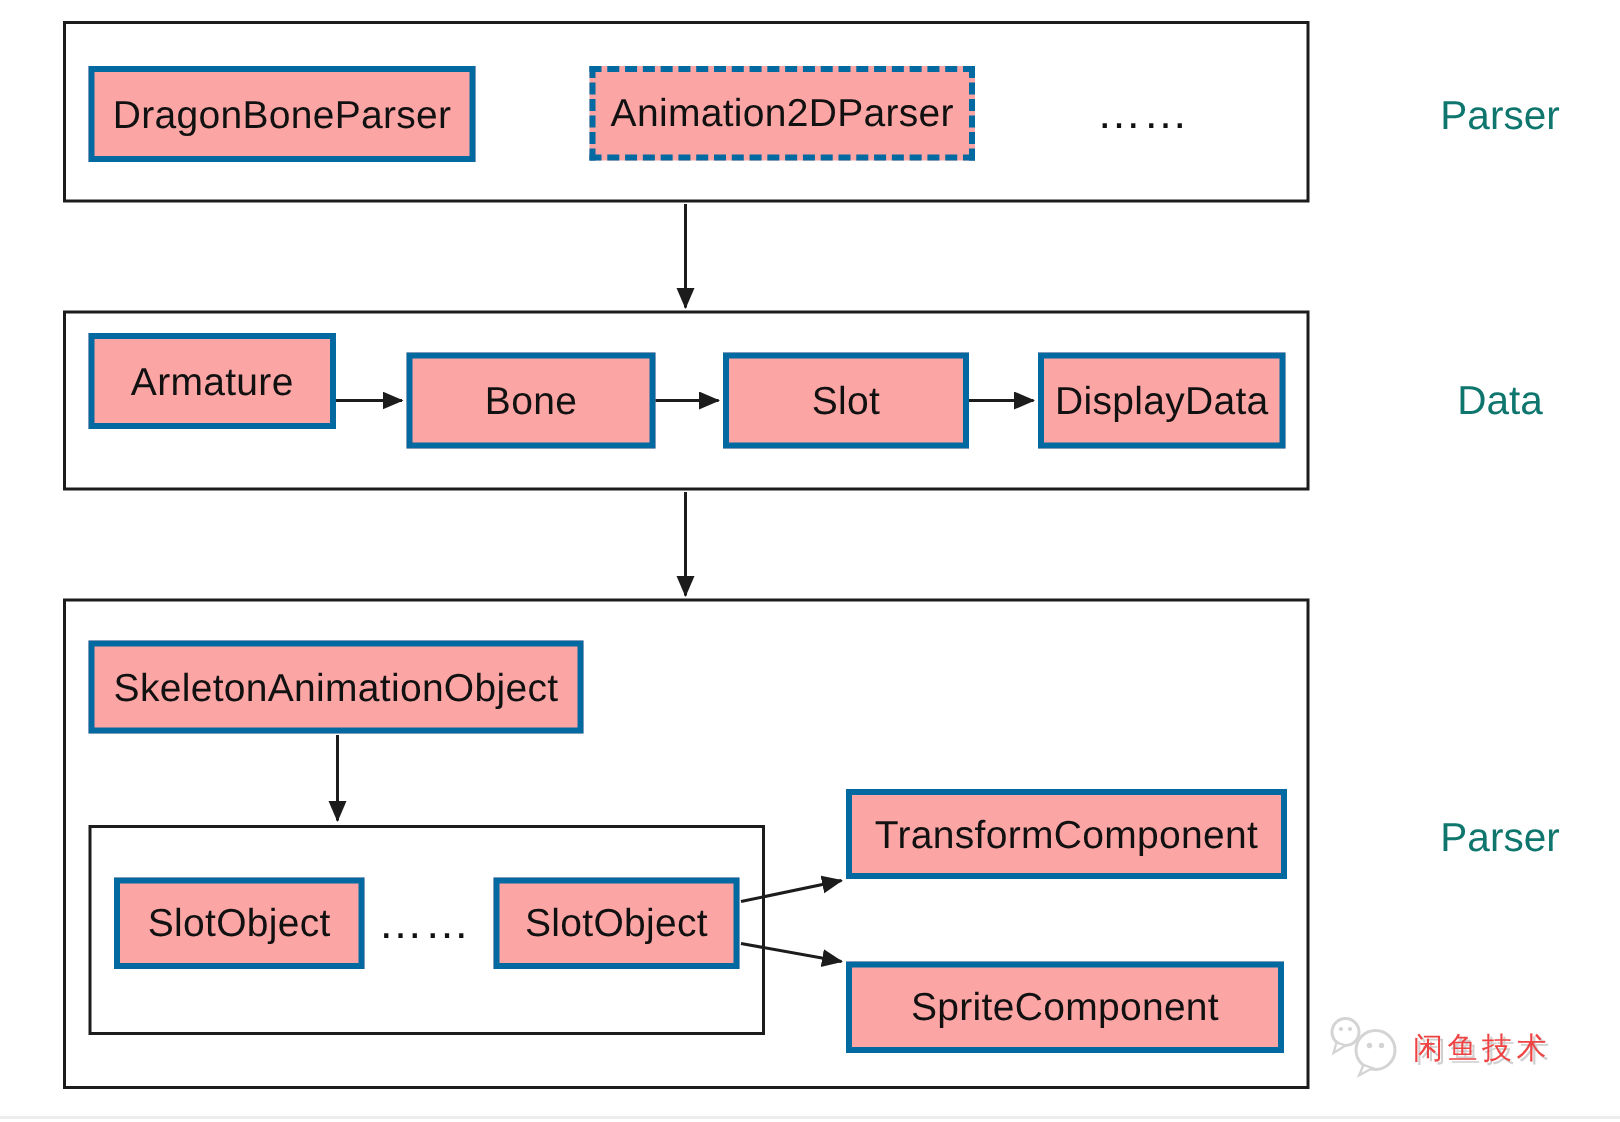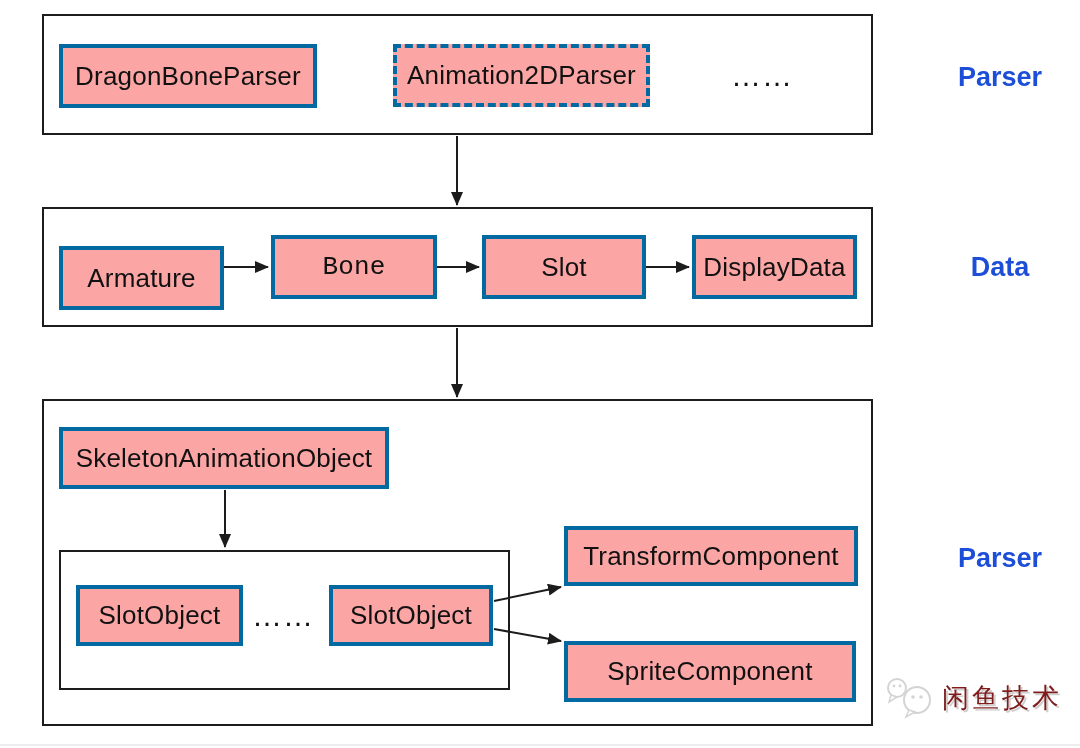--- a/index.html
+++ b/index.html
@@ -32,35 +32,34 @@
     position:absolute;
     font-size:30px;
     letter-spacing:1px;
     color:#111;
     display:flex;align-items:center;justify-content:center;
     white-space:nowrap;
   }
   .layer-label{
     position:absolute;
     font-size:27px;
-    color:#1d4ed8;
+    color:#0f766e;
     display:flex;align-items:center;justify-content:center;
     white-space:nowrap;
-    font-weight:bold;
   }
   svg.connectors{position:absolute;left:0;top:0;width:1080px;height:748px;pointer-events:none;}
   .watermark{
     position:absolute;left:884px;top:676px;
     display:flex;align-items:center;
     pointer-events:none;
   }
   .watermark-text{
-    font-size:27px;
+    font-size:20px;
     letter-spacing:3px;
-    color:#7f1d1d;
+    color:#ef4444;
     text-shadow:2px 2px 0 #cfcfcf;
     margin-left:6px;
     white-space:nowrap;
   }
   .bottom-rule{
     position:absolute;left:0;top:744px;width:1080px;height:2px;
     background:#ededed;
   }
 </style>
 </head>
@@ -73,23 +72,23 @@
   <div class="node" style="left:59px;top:44px;width:258px;height:64px;">DragonBoneParser</div>
 
   <div class="node dashed" style="left:393px;top:44px;width:257px;height:63px;">Animation2DParser</div>
 
   <div class="dots" style="left:722px;top:44px;width:80px;height:63px;">……</div>
 
   <div class="layer-label" style="left:950px;top:60px;width:100px;height:34px;">Parser</div>
 
   <div class="layer-box" style="left:42px;top:207px;width:831px;height:120px;"></div>
 
-  <div class="node" style="left:59px;top:246px;width:165px;height:64px;">Armature</div>
+  <div class="node" style="left:59px;top:222px;width:165px;height:64px;">Armature</div>
 
-  <div class="node" style="left:271px;top:235px;width:166px;height:64px;font-family:Liberation Mono, monospace;">Bone</div>
+  <div class="node" style="left:271px;top:235px;width:166px;height:64px;">Bone</div>
 
   <div class="node" style="left:482px;top:235px;width:164px;height:64px;">Slot</div>
 
   <div class="node" style="left:692px;top:235px;width:165px;height:64px;">DisplayData</div>
 
   <div class="layer-label" style="left:950px;top:250px;width:100px;height:34px;">Data</div>
 
   <div class="layer-box" style="left:42px;top:399px;width:831px;height:327px;"></div>
 
   <div class="node" style="left:59px;top:427px;width:330px;height:62px;">SkeletonAnimationObject</div>

